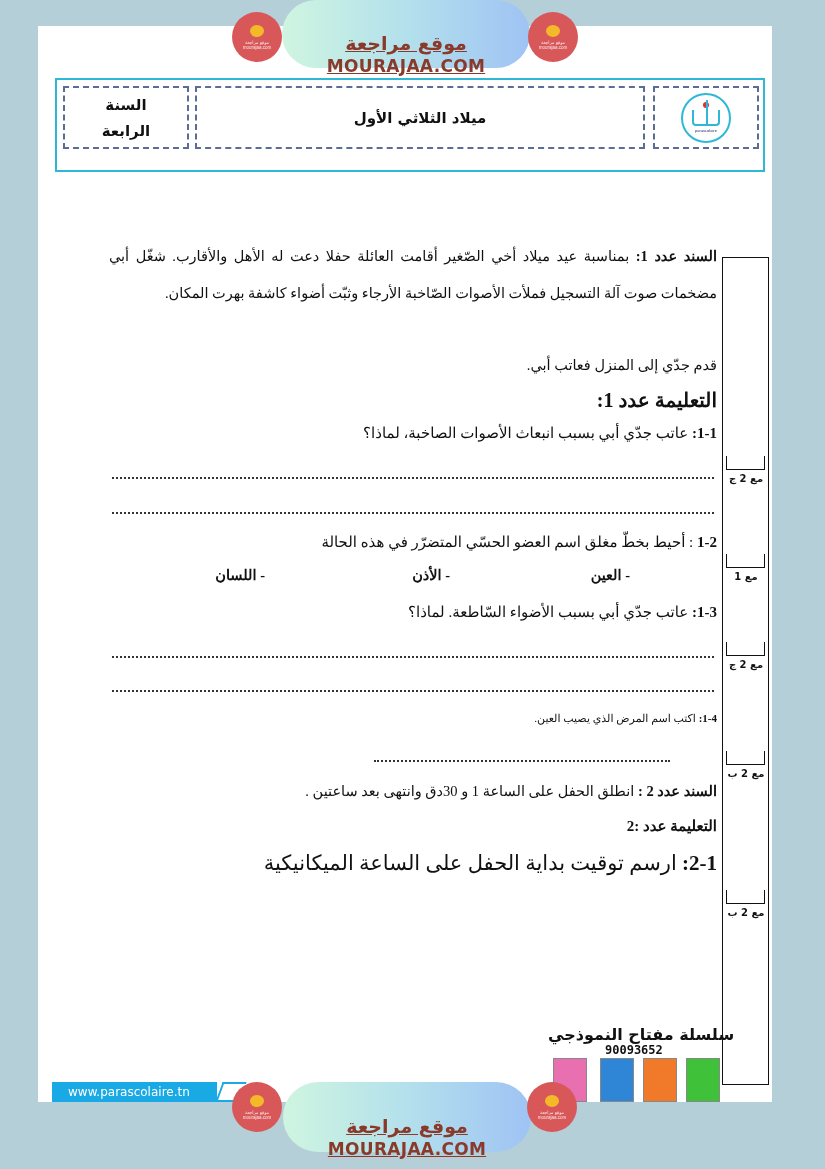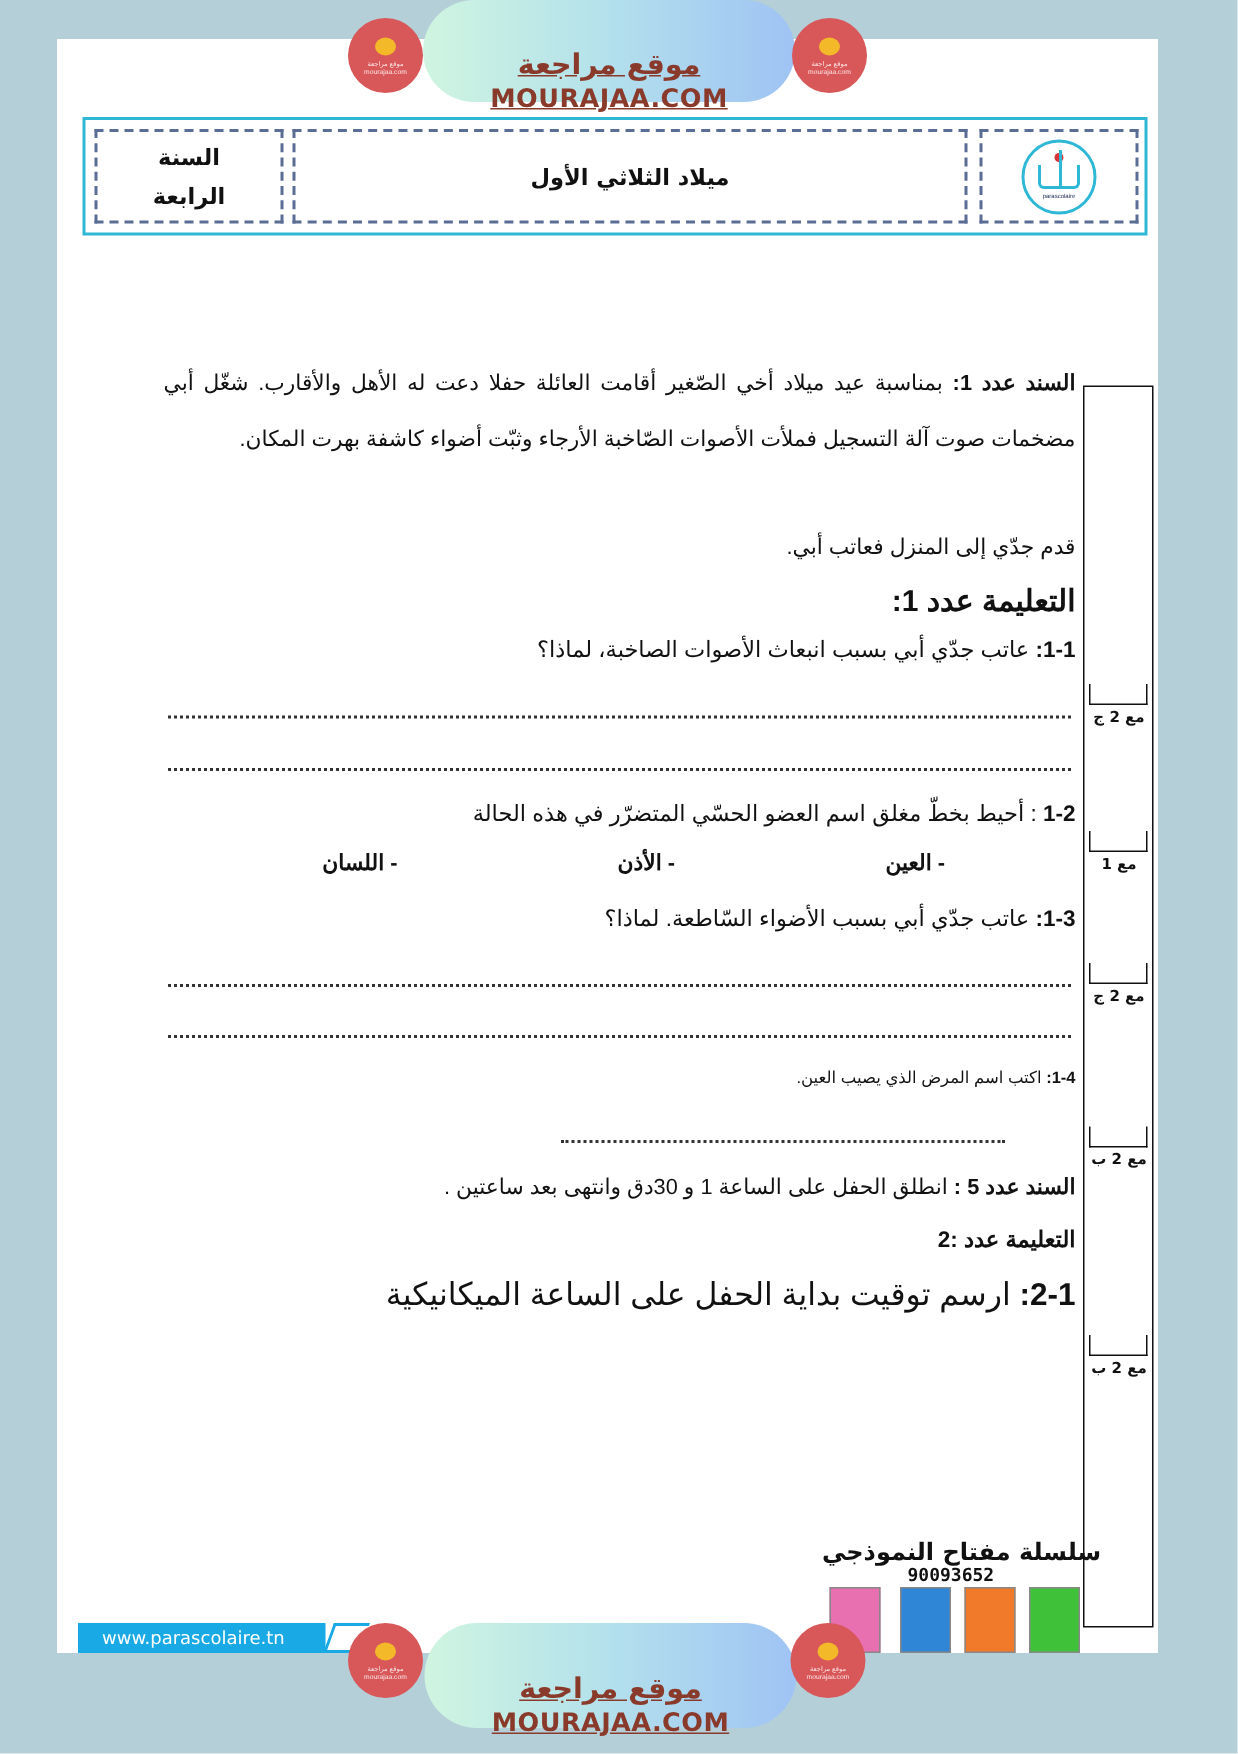--- a/index.html
+++ b/index.html
@@ -12,31 +12,31 @@
     background: linear-gradient(90deg, #cff5e0 0%, #b3e0ec 50%, #9fc3f4 100%);
     display: flex; flex-direction: column; align-items: center; justify-content: center; z-index: 5; }
   .banner .ar { font-family: "DejaVu Sans", sans-serif; font-size: 19px; font-weight: bold; color: #8a3a2a; text-decoration: underline; line-height: 24px; margin-top: 40px; }
   .banner .en { font-family: "DejaVu Sans", sans-serif; font-size: 17px; font-weight: bold; color: #8a3a2a; text-decoration: underline; line-height: 22px; letter-spacing: 0.3px; }
   .badge { position: absolute; width: 50px; height: 50px; border-radius: 50%; background: #d8585a; z-index: 6;
     display: flex; flex-direction: column; align-items: center; justify-content: center; }
   .badge .dot { width: 14px; height: 12px; border-radius: 50%; background: #f3b928; margin-bottom: 3px; }
   .badge .txt { font-size: 4.5px; color: #fbe4e4; line-height: 5px; text-align: center; }
 
   
-  .hdr { position: absolute; left: 55px; top: 78px; width: 710px; height: 79px; border: 2px solid #2fb8d6; }
+  .hdr { position: absolute; left: 55px; top: 78px; width: 710px; height: 94px; border: 2px solid #2fb8d6; }
   .hbox { position: absolute; top: 6px; height: 63px; border: 2px dashed #5a6d95; display: flex; flex-direction: column; align-items: center; justify-content: center; }
   .hbox .t { font-family: "DejaVu Sans", sans-serif; font-weight: bold; font-size: 15px; line-height: 26px; color: #111; }
   .logo { width: 50px; height: 50px; border-radius: 50%; border: 2px solid #2fb8d6; display: flex; flex-direction: column; align-items: center; justify-content: center; }
   .logo .book { width: 28px; height: 16px; border: 2px solid #2fb8d6; border-top: none; border-radius: 0 0 4px 4px; position: relative; }
   .logo .book::after { content: ""; position: absolute; left: 12px; top: -10px; width: 2px; height: 24px; background: #2fb8d6; }
   .logo .pin { width: 6px; height: 6px; border-radius: 50%; background: #d8343a; margin-bottom: 2px; }
   .logo .lt { font-size: 4px; color: #1a2a5a; margin-top: 2px; }
 
   
-  .txt-block { position: absolute; right: 108px; direction: rtl; text-align: right; font-family: Liberation Sans, sans-serif; font-size: 14.5px; color: #111; }
+  .txt-block { position: absolute; right: 108px; direction: rtl; text-align: right; font-family: Liberation Serif, serif; font-size: 14.5px; color: #111; }
   .para { width: 608px; text-align: justify; line-height: 37px; }
   .b { font-weight: bold; }
   .dots { position: absolute; left: 112px; width: 602px; height: 0; border-top: 2px dotted #333; }
 
   
   .gradecol { position: absolute; left: 722px; top: 257px; width: 47px; height: 828px; border: 1.5px solid #111; }
   .gmark { position: absolute; left: 3px; width: 39px; height: 14px; border: 1.5px solid #111; border-top: none; }
   .glabel { position: absolute; left: 0; width: 46px; text-align: center; font-family: "DejaVu Sans", sans-serif; font-size: 10px; font-weight: bold; direction: rtl; }
 
   
@@ -110,21 +110,21 @@
 <div class="dots" style="top:656px;"></div>
 <div class="dots" style="top:690px;"></div>
 
 <div class="txt-block" style="top:712px; font-size:11px;">
   <span class="b">1-4:</span>
   <span>اكتب اسم المرض الذي يصيب العين.</span>
 </div>
 <div class="dots" style="top:760px; left:374px; width:296px;"></div>
 
 <div class="txt-block" style="top:783px;">
-  <span class="b">السند عدد 5 :</span>
+  <span class="b">السند عدد 2 :</span>
   <span>انطلق الحفل على الساعة 1 و 30دق وانتهى بعد ساعتين .</span>
 </div>
 <div class="txt-block b" style="top:817px; font-size:15px;">التعليمة عدد :2</div>
 <div class="txt-block" style="top:851px; font-size:21px;">
   <span class="b">2-1:</span>
   <span>ارسم توقيت بداية الحفل على الساعة الميكانيكية</span>
 </div>
 
 <div class="gradecol">
   <div class="gmark" style="top:198px;"></div>

